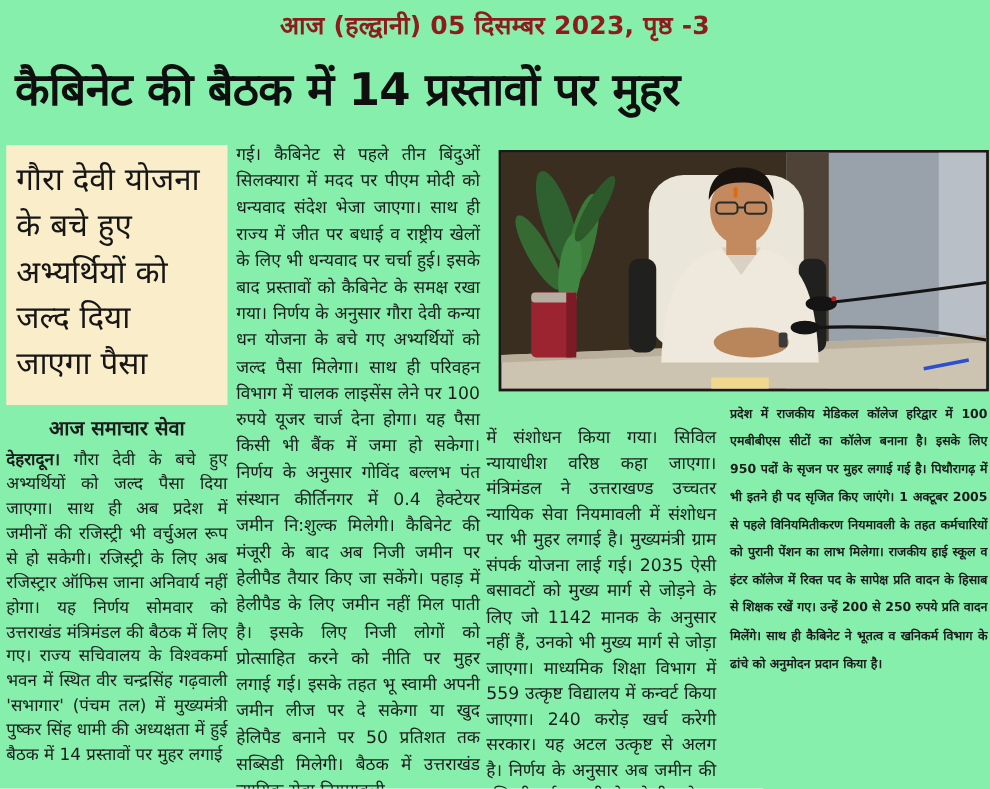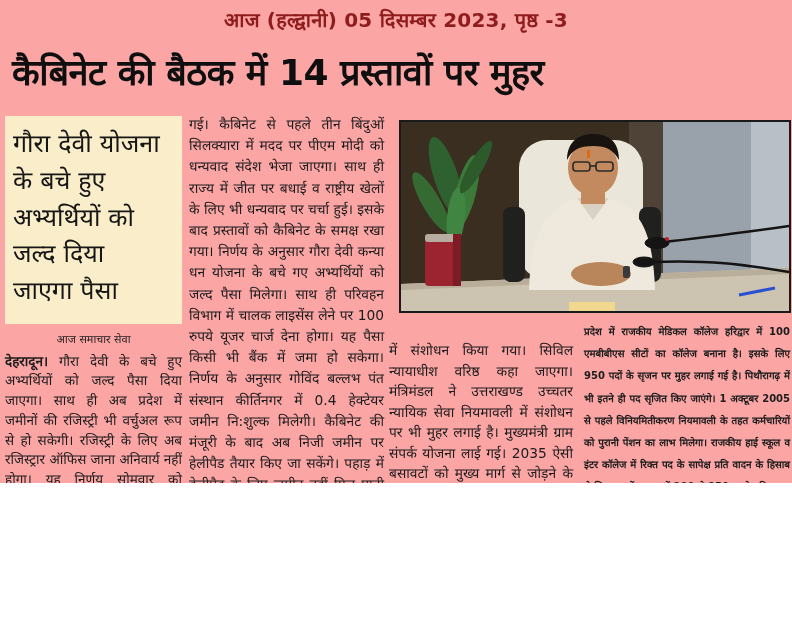--- a/index.html
+++ b/index.html
@@ -4,22 +4,22 @@
 <style>
   :root{
     --masthead_red:#8e1c1c;
     --highlight_cream:#faedca;
     --body_text:#1c1c1c;
     --headline_black:#0f0f0f;
   }
   html,body{margin:0;padding:0;background:#ffffff;}
   .page{
     position:relative;
-    width:792px;height:483px;
-    background:#fca5a5;
+    width:792px;height:631px;
+    background:#86efac;
     font-family:"DejaVu Sans","Liberation Sans",sans-serif;
     color:var(--body_text);
     overflow:hidden;
   }
   .masthead{
     position:absolute;top:6px;left:0;width:100%;
     text-align:center;
     font-size:20px;font-weight:bold;
     color:var(--masthead_red);
     letter-spacing:0.2px;
@@ -42,22 +42,22 @@
   .col4{left:584px;top:321px;width:206px;font-size:10px;line-height:22.2px;font-weight:bold;}
   .subhead{
     background:var(--highlight_cream);
     padding:10px 21px 14px 8px;
     font-size:25px;line-height:1.47;
     color:#161616;
     text-align:left;
   }
   .byline{
     text-align:center;
-    font-weight:normal;
-    font-size:11px;
+    font-weight:bold;
+    font-size:16px;
     margin-top:7px;
   }
   .dateline{font-weight:bold;}
   .photo{
     position:absolute;left:399px;top:120px;width:392px;height:193px;
     margin:0;border:2px solid #1a1a1a;box-sizing:border-box;
     background:#4a3b2b;
   }
   .photo svg{display:block;width:100%;height:100%;}
 </style>

